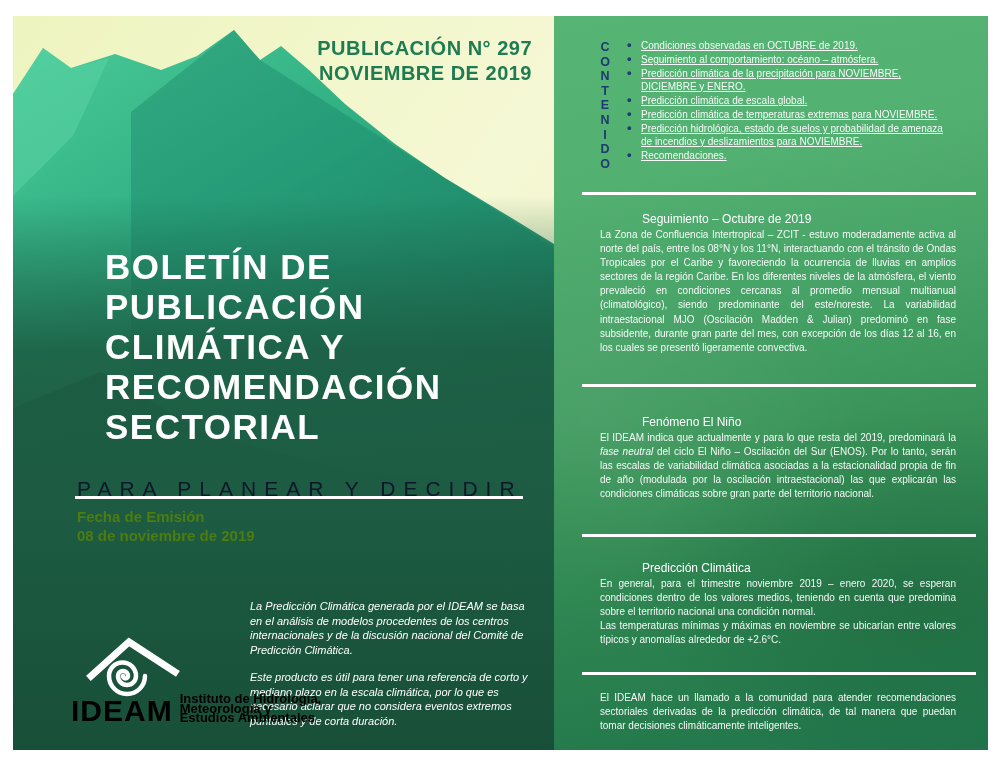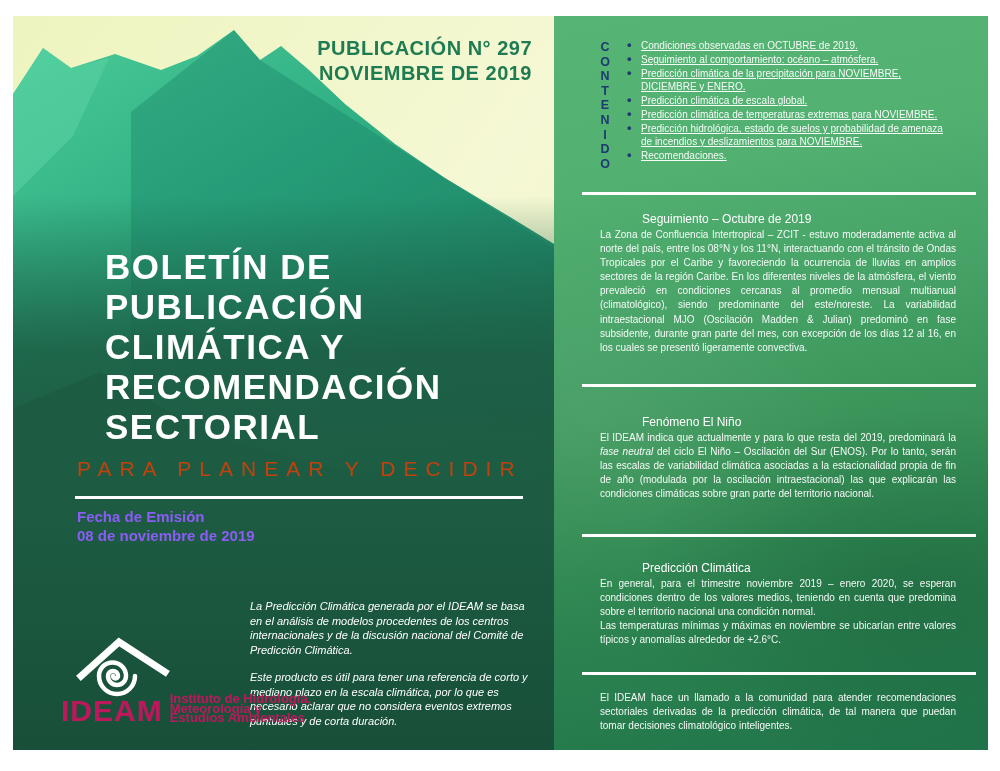--- a/index.html
+++ b/index.html
@@ -8,32 +8,32 @@
 
   
   .left-cover { position:absolute; left:13px; top:16px; width:541px; height:734px; overflow:hidden; }
   .left-cover svg.mountain { position:absolute; inset:0; display:block; }
 
   .publication { position:absolute; right:22px; top:20px; text-align:right;
     color:#1f7b52; font-weight:bold; font-size:20px; line-height:25px; letter-spacing:0.5px; }
 
   .cover-title { position:absolute; left:64px; top:231px; color:#ffffff;
     font-weight:800; font-size:35px; line-height:40px; letter-spacing:1.5px;margin-left:28px; }
-  .cover-subtitle { position:absolute; left:64px; top:441px; color:#c2410c;
+  .cover-subtitle { position:absolute; left:64px; top:461px; color:#0f172a;
     font-size:21px; letter-spacing:8px; font-weight:400; white-space:nowrap; }
   .title-rule { position:absolute; left:62px; top:480px; width:448px; height:3px; background:#ffffff; }
 
-  .emission { position:absolute; left:64px; top:491px; color:#8b5cf6;
+  .emission { position:absolute; left:64px; top:491px; color:#4d7c0f;
     font-weight:bold; font-size:15px; line-height:19px; }
 
   .disclaimer { position:absolute; right:16px; top:583px; width:288px; text-align:left;
     color:#ffffff; font-style:italic; font-size:11px; line-height:14.5px; }
   .disclaimer p + p { margin-top:13px; }
 
-  .logo { position:absolute; left:48px; top:620px; color:#be185d; }
+  .logo { position:absolute; left:58px; top:620px; color:#000000; }
   .logo-icon { margin-left:14px; display:block; }
   .logo-row { display:flex; align-items:flex-end; gap:7px; margin-top:-4px; }
   .logo-word { font-size:30px; font-weight:800; letter-spacing:1px; line-height:30px; }
   .logo-org { font-size:13px; line-height:9.5px; font-weight:bold; padding-bottom:3px; }
 
   
   .right-panel { position:absolute; left:554px; top:16px; width:434px; height:734px;
     background:
       radial-gradient(420px 260px at 85% 78%, rgba(10,60,35,0.25), rgba(10,60,35,0) 70%),
       radial-gradient(380px 240px at 10% 55%, rgba(255,255,255,0.06), rgba(255,255,255,0) 70%),
@@ -178,17 +178,17 @@
 
     <div class="sec sec3">
       <div class="sec-heading">Predicción Climática</div>
       <div class="sec-body">En general, para el trimestre noviembre 2019 – enero 2020, se esperan condiciones dentro de los valores medios, teniendo en cuenta que predomina sobre el territorio nacional una condición normal.</div>
       <div class="sec-body">Las temperaturas mínimas y máximas en noviembre se ubicarían entre valores típicos y anomalías alrededor de +2.6°C.</div>
     </div>
 
     <div class="sep s4"></div>
 
     <div class="sec sec4">
-      <div class="sec-body">El IDEAM hace un llamado a la comunidad  para atender recomendaciones sectoriales derivadas de la predicción climática, de tal manera que puedan tomar decisiones climatológico inteligentes.</div>
+      <div class="sec-body">El IDEAM hace un llamado a la comunidad  para atender recomendaciones sectoriales derivadas de la predicción climática, de tal manera que puedan tomar decisiones climáticamente inteligentes.</div>
     </div>
 
   </div>
 </div>
 
 </body></html>

